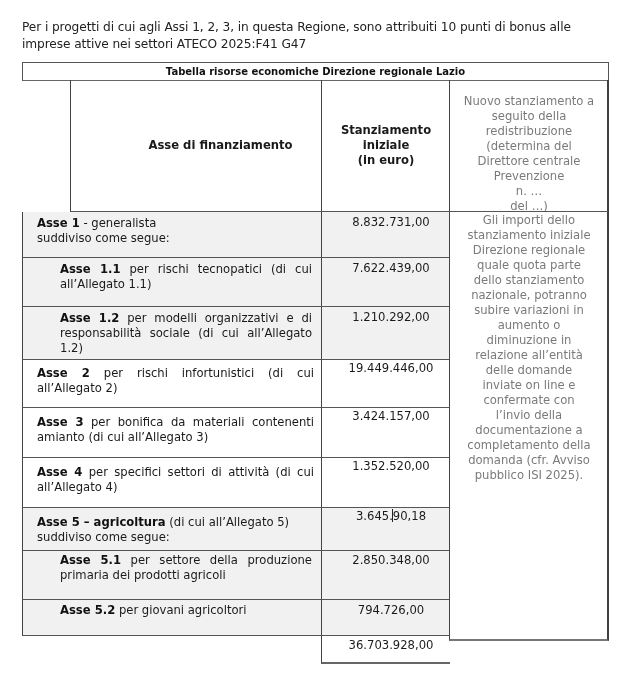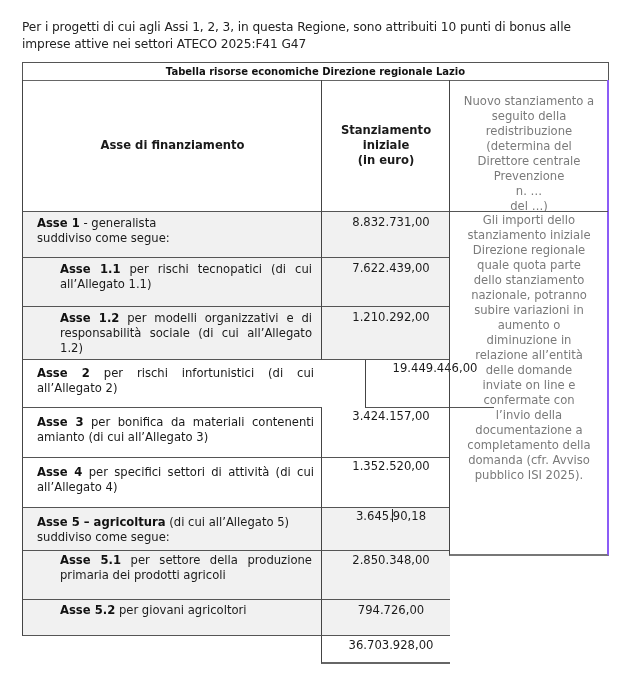--- a/index.html
+++ b/index.html
@@ -25,25 +25,25 @@
   .cell {
     position: absolute; box-sizing: border-box;
     border-left: 1px solid #444; border-bottom: 1px solid #555;
     font-size: 11.6px; line-height: 15px; color: #1a1a1a;
   }
   .gray { background: #f1f1f1; }
   .c1 { left: 0; width: 300px; padding: 4px 8px 0 14px; text-align: justify; }
   .c1.sub { padding-left: 37px; padding-right: 10px; }
   .c2 { left: 299px; width: 129px; text-align: center; padding-top: 3px; padding-left: 10px; }
   .c3 {
-    position: absolute; left: 427px; top: 18px; width: 160px; height: 476px;
-    box-sizing: border-box; border-left: 1px solid #444; border-right: 2px solid #8b5cf6;
+    position: absolute; left: 427px; top: 18px; width: 160px; height: 561px;
+    box-sizing: border-box; border-left: 1px solid #444; border-right: 2px solid #404040;
     border-bottom: 2px solid #777;
   }
-  .hdr-c1 { display: flex; align-items: center; justify-content: center; font-weight: bold; padding: 0; }
+  .hdr-c1 { display: flex; align-items: center; justify-content: center; font-weight: bold; padding: 0; margin-left: 48px; }
   .hdr-c2 { display: flex; align-items: center; justify-content: center; font-weight: bold; padding: 0; line-height: 15px; }
   .note {
     position: absolute; left: 0; width: 158px; text-align: center;
     color: #7a7a7a; font-size: 11.6px; line-height: 15px;
   }
   .note-top { top: 14px; }
   .note-bottom { top: 133px; }
   b { font-weight: bold; color: #111; }
   .caret {
     display: inline-block; width: 1px; height: 13px; background: #222;
@@ -87,21 +87,21 @@
   <div class="cell c2 gray" style="top:196px;height:49px;">7.622.439,00</div>
 
   <div class="cell c1 sub gray" style="top:245px;height:53px;">
     <b>Asse 1.2</b><span> per modelli organizzativi e di responsabilità sociale (di cui all’Allegato 1.2)</span>
   </div>
   <div class="cell c2 gray" style="top:245px;height:53px;">1.210.292,00</div>
 
   <div class="cell c1" style="top:298px;height:48px;padding-top:6px;">
     <b>Asse 2</b><span> per rischi infortunistici (di cui all’Allegato 2)</span>
   </div>
-  <div class="cell c2" style="top:298px;height:48px;padding-top:1px;margin-left:44px;">19.449.446,00</div>
+  <div class="cell c2" style="top:298px;height:48px;padding-top:1px;">19.449.446,00</div>
 
   <div class="cell c1" style="top:346px;height:50px;padding-top:7px;">
     <b>Asse 3</b><span> per bonifica da materiali contenenti amianto (di cui all’Allegato 3)</span>
   </div>
   <div class="cell c2" style="top:346px;height:50px;padding-top:1px;">3.424.157,00</div>
 
   <div class="cell c1" style="top:396px;height:50px;padding-top:7px;">
     <b>Asse 4</b><span> per specifici settori di attività (di cui all’Allegato 4)</span>
   </div>
   <div class="cell c2" style="top:396px;height:50px;padding-top:1px;">1.352.520,00</div>

